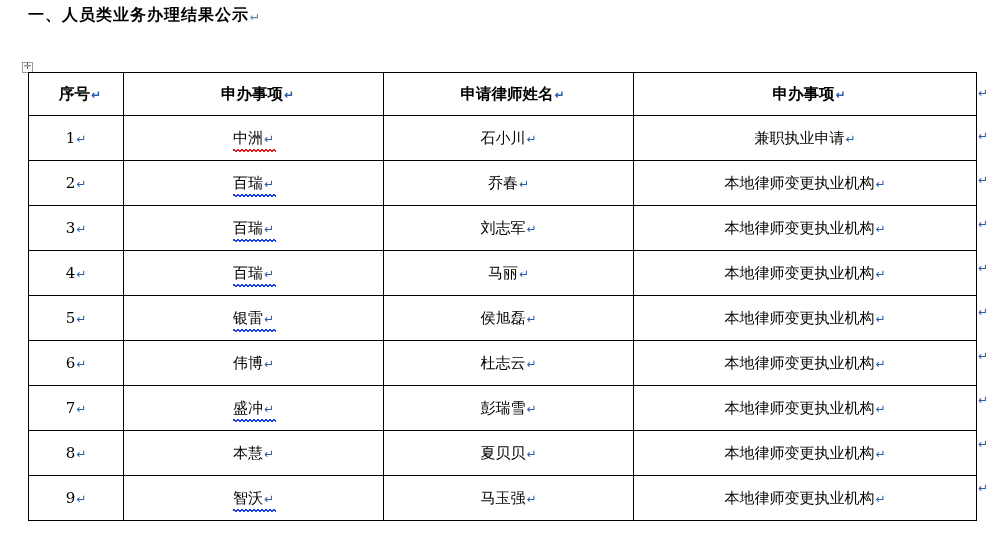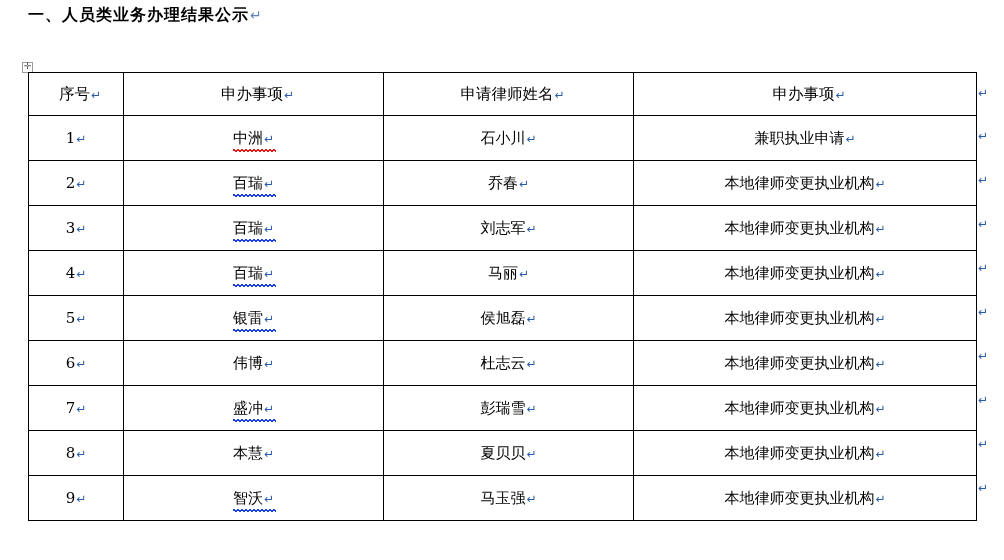--- a/index.html
+++ b/index.html
@@ -14,21 +14,21 @@
     color: #000000;
     position: relative;
     overflow: hidden;
   }
 
   
   .doc-heading {
     position: absolute;
     left: 28px;
     top: 5px;
-    font-family: Liberation Serif, serif;
+    font-family: Liberation Mono, monospace;
     font-weight: bold;
     font-size: 16px;
     letter-spacing: 1px;
     white-space: nowrap;
   }
   .pilcrow {
     color: #2a5caa;
     font-weight: normal;
     font-size: 14px;
     opacity: .75;
@@ -73,21 +73,21 @@
     border: 1px solid #000000;
     text-align: center;
     vertical-align: middle;
     font-size: 15px;
     padding: 0;
     height: 44px;
     font-weight: normal;
   }
   table.pub thead th {
     font-family: "DejaVu Sans", "Liberation Sans", sans-serif;
-    font-weight: normal;
+    font-weight: bold;
     font-size: 15.5px;
     height: 42px;
     padding-left: 8px;
   }
   col.c-seq   { width: 95px; }
   col.c-firm  { width: 260px; }
   col.c-name  { width: 250px; }
   col.c-item  { width: 343px; }
 
   .cell-inner {

